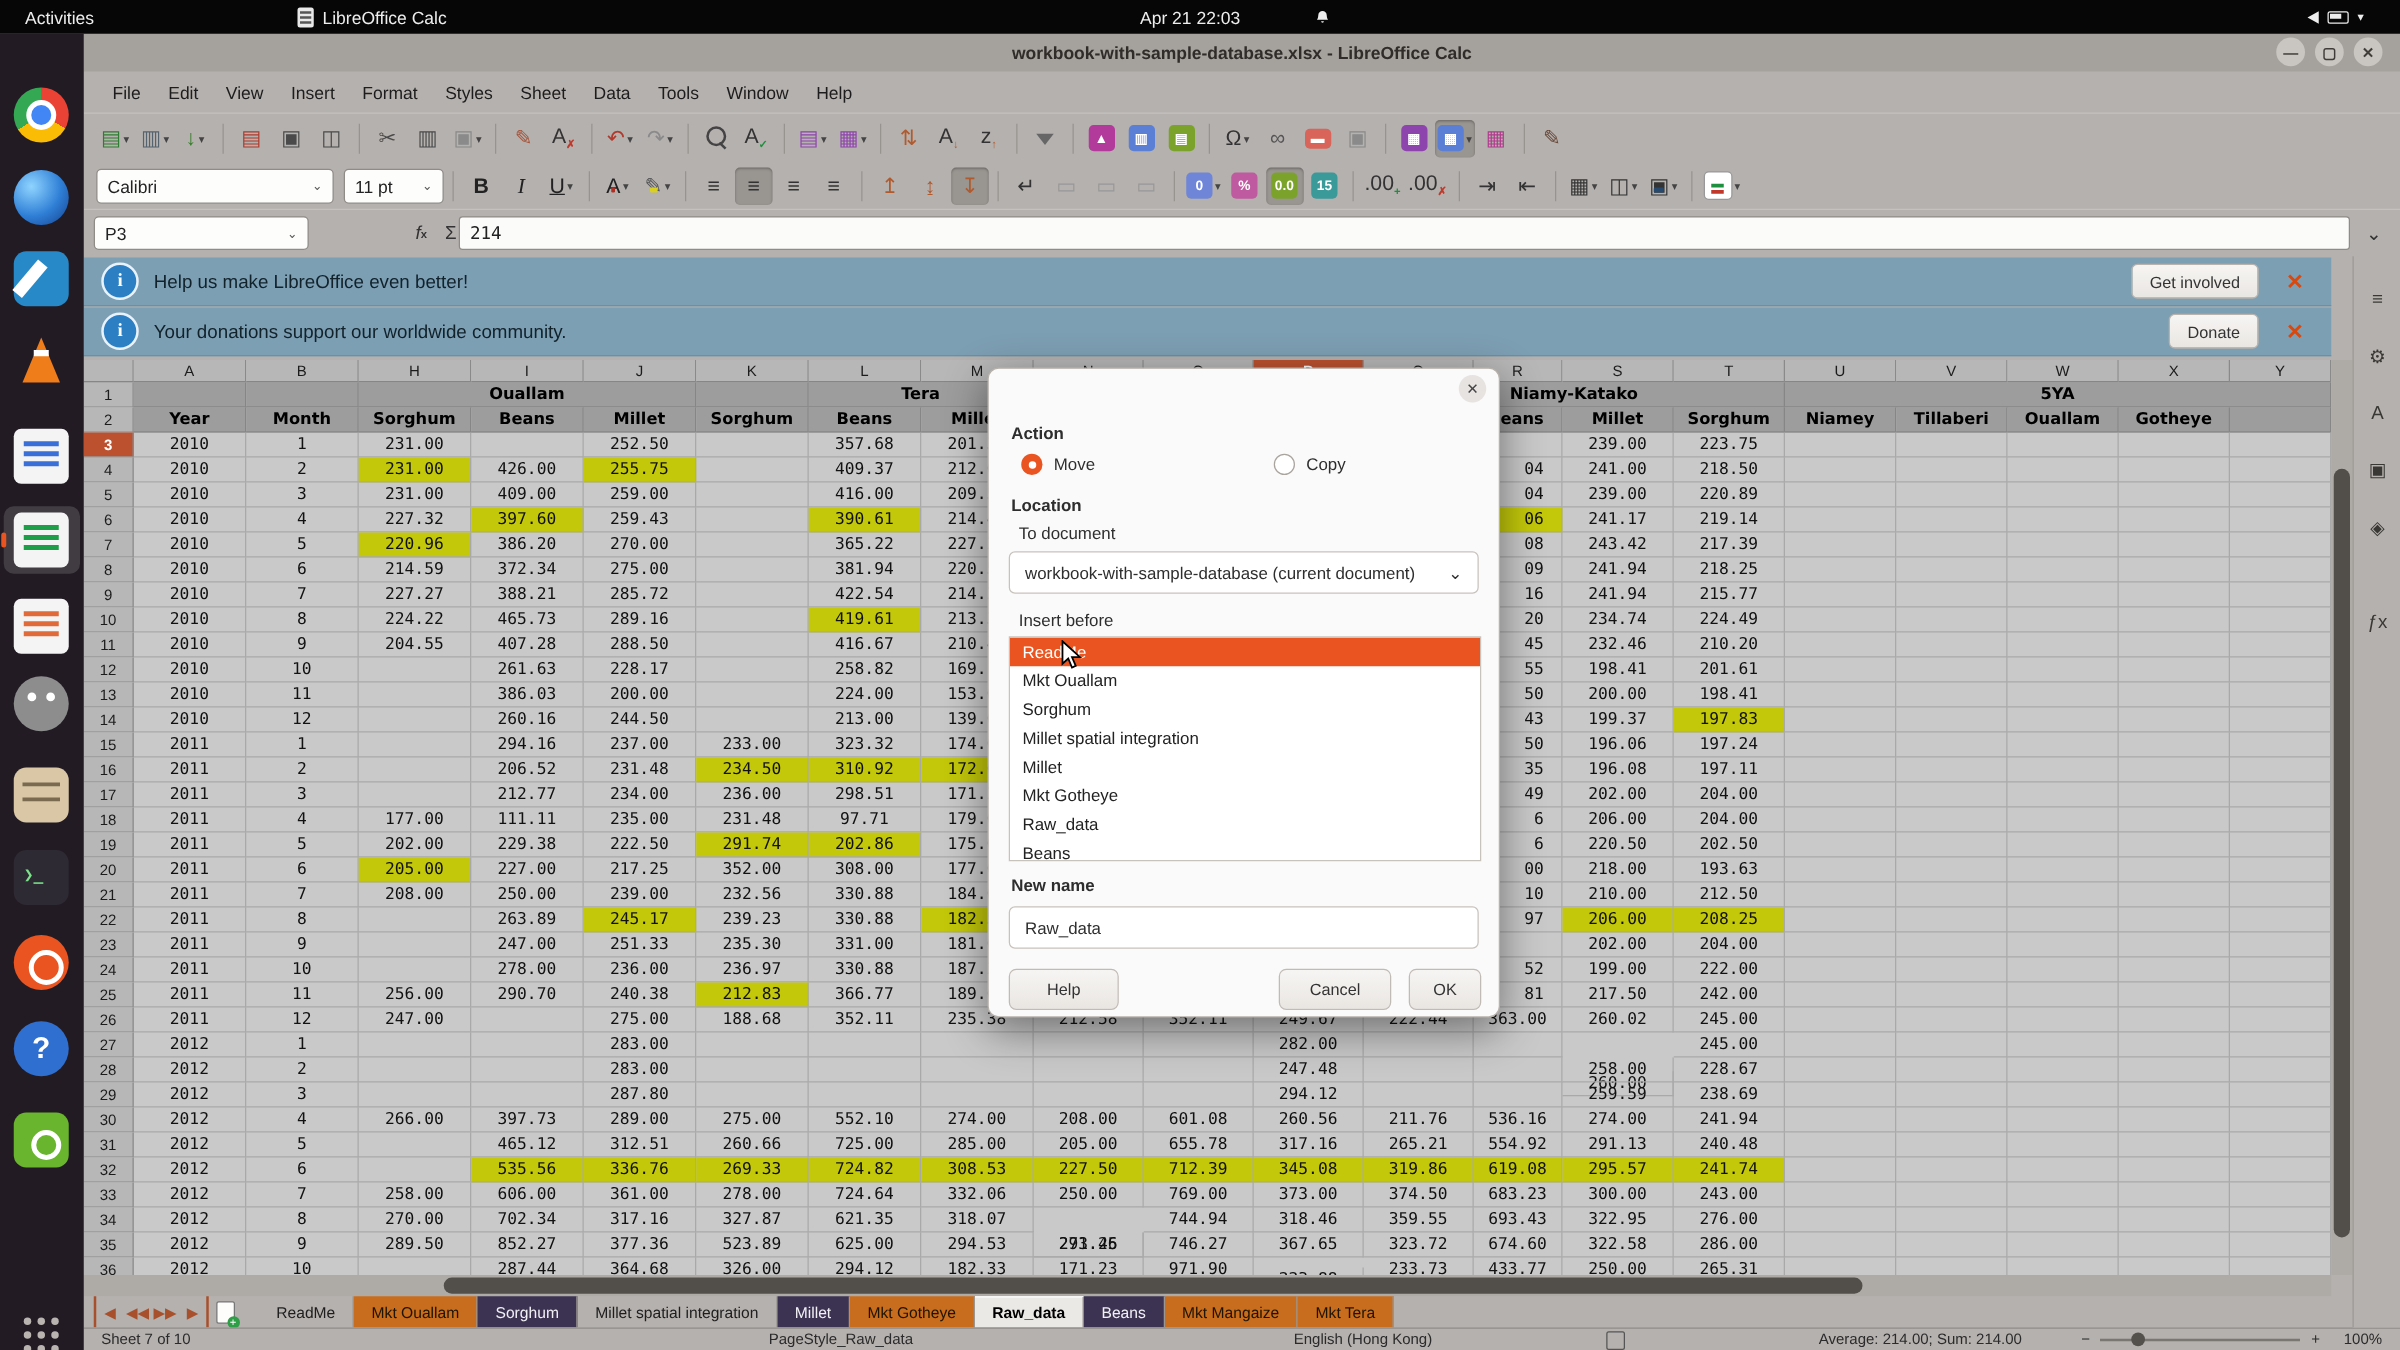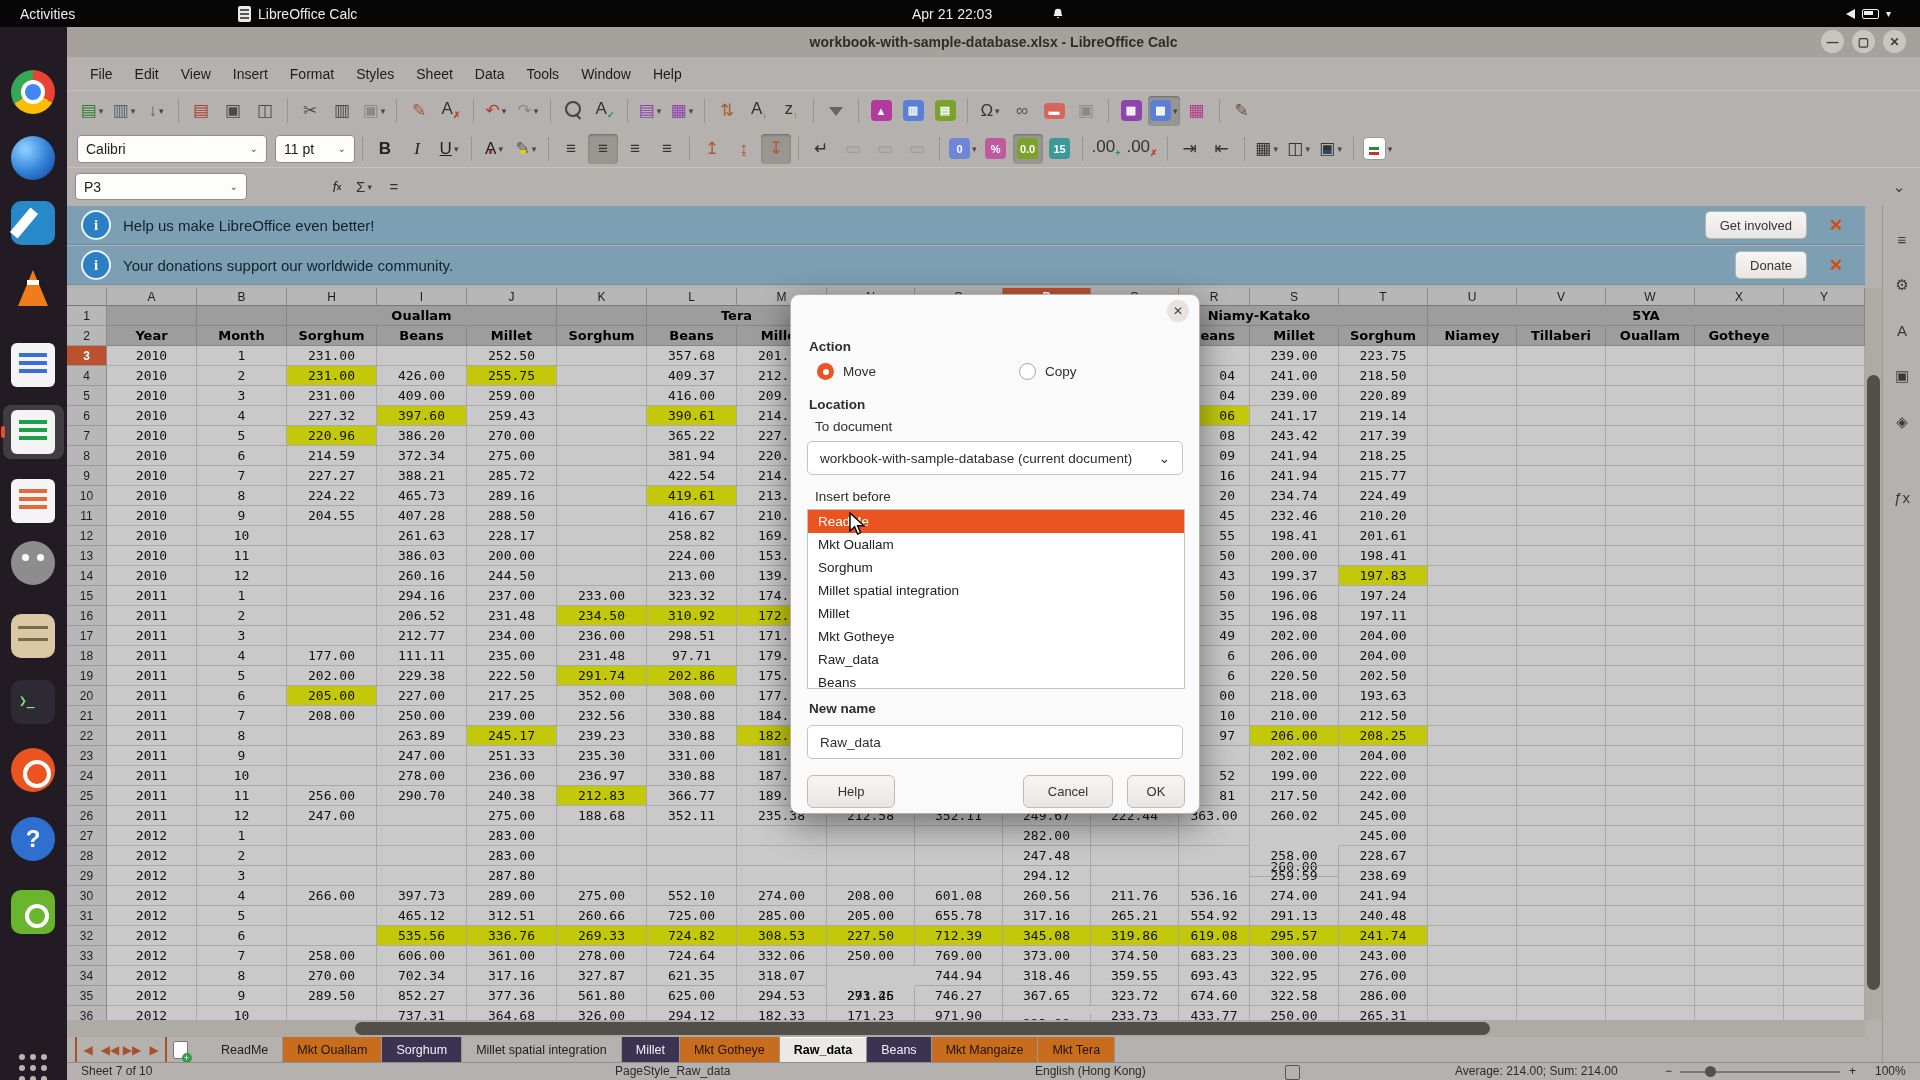--- a/index.html
+++ b/index.html
@@ -477,20 +477,23 @@
         <span>P3</span>
         <span class="chev">⌄</span>
       </div>
     <div class="fbtn abs" style="left:255px">
         <i>f</i>
         <sub class="subtxt">x</sub>
       </div>
     <div class="fbtn abs" style="left:285px;width:24px">Σ<span class="dd">▾</span></div>
 
     <div class="fbtn abs" style="left:318px;width:18px">=</div>
+    <div id="fxinput" class="abs">
+        <span>214</span>
+      </div>
     <div class="fbtn abs" style="left:1822px;width:20px">
         <span class="chev">⌄</span>
       </div>
   </div>
 
   <div class="notif abs" style="top:206px">
     <span class="info">i</span>
     <span>Help us make LibreOffice even better!</span>
     <span class="nbtn">Get involved</span>
     <span class="nclose">✕</span>
@@ -1226,39 +1229,39 @@
       <div class="cell" style="left: 1361px; top: 678px; width: 89px; height: 20px;"></div>
       <div class="cell" style="left: 1450px; top: 678px; width: 89px; height: 20px;"></div>
       <div class="cell" style="left: 1539px; top: 678px; width: 89px; height: 20px;"></div>
       <div class="cell" style="left: 1628px; top: 678px; width: 89px; height: 20px;"></div>
       <div class="cell" style="left: 1717px; top: 678px; width: 81px; height: 20px;"></div>
       <div class="cell" style="left: 40px; top: 698px; width: 90px; height: 20px;">2012</div>
       <div class="cell" style="left: 130px; top: 698px; width: 90px; height: 20px;">9</div>
       <div class="cell" style="left: 220px; top: 698px; width: 90px; height: 20px;">289.50</div>
       <div class="cell" style="left: 310px; top: 698px; width: 90px; height: 20px;">852.27</div>
       <div class="cell" style="left: 400px; top: 698px; width: 90px; height: 20px;">377.36</div>
-      <div class="cell" style="left: 490px; top: 698px; width: 90px; height: 20px;">561.80</div>
+      <div class="cell" style="left: 490px; top: 698px; width: 90px; height: 20px;">523.89</div>
       <div class="cell" style="left: 580px; top: 698px; width: 90px; height: 20px;">625.00</div>
       <div class="cell" style="left: 670px; top: 698px; width: 90px; height: 20px;">294.53</div>
       <div class="cell" style="left: 760px; top: 698px; width: 88px; height: 20px;">293.46</div>
       <div class="cell" style="left: 848px; top: 698px; width: 88px; height: 20px;">746.27</div>
       <div class="cell" style="left: 936px; top: 698px; width: 88px; height: 20px;">367.65</div>
       <div class="cell" style="left: 1024px; top: 698px; width: 88px; height: 20px;">323.72</div>
       <div class="cell" style="left: 1112px; top: 698px; width: 71px; height: 20px;">674.60</div>
       <div class="cell" style="left: 1183px; top: 698px; width: 89px; height: 20px;">322.58</div>
       <div class="cell" style="left: 1272px; top: 698px; width: 89px; height: 20px;">286.00</div>
       <div class="cell" style="left: 1361px; top: 698px; width: 89px; height: 20px;"></div>
       <div class="cell" style="left: 1450px; top: 698px; width: 89px; height: 20px;"></div>
       <div class="cell" style="left: 1539px; top: 698px; width: 89px; height: 20px;"></div>
       <div class="cell" style="left: 1628px; top: 698px; width: 89px; height: 20px;"></div>
       <div class="cell" style="left: 1717px; top: 698px; width: 81px; height: 20px;"></div>
       <div class="cell" style="left: 40px; top: 718px; width: 90px; height: 20px;">2012</div>
       <div class="cell" style="left: 130px; top: 718px; width: 90px; height: 20px;">10</div>
       <div class="cell" style="left: 220px; top: 718px; width: 90px; height: 20px;"></div>
-      <div class="cell" style="left: 310px; top: 718px; width: 90px; height: 20px;">737.31</div>
+      <div class="cell" style="left: 310px; top: 718px; width: 90px; height: 20px;">287.44</div>
       <div class="cell" style="left: 400px; top: 718px; width: 90px; height: 20px;">364.68</div>
       <div class="cell" style="left: 490px; top: 718px; width: 90px; height: 20px;">326.00</div>
       <div class="cell" style="left: 580px; top: 718px; width: 90px; height: 20px;">294.12</div>
       <div class="cell" style="left: 670px; top: 718px; width: 90px; height: 20px;">182.33</div>
       <div class="cell" style="left: 760px; top: 718px; width: 88px; height: 20px;">171.23</div>
       <div class="cell" style="left: 848px; top: 718px; width: 88px; height: 20px;">971.90</div>
       <div class="cell" style="left: 936px; top: 726px; width: 88px; height: 20px;">223.88</div>
       <div class="cell" style="left: 1024px; top: 718px; width: 88px; height: 20px;">233.73</div>
       <div class="cell" style="left: 1112px; top: 718px; width: 71px; height: 20px;">433.77</div>
       <div class="cell" style="left: 1183px; top: 718px; width: 89px; height: 20px;">250.00</div>

